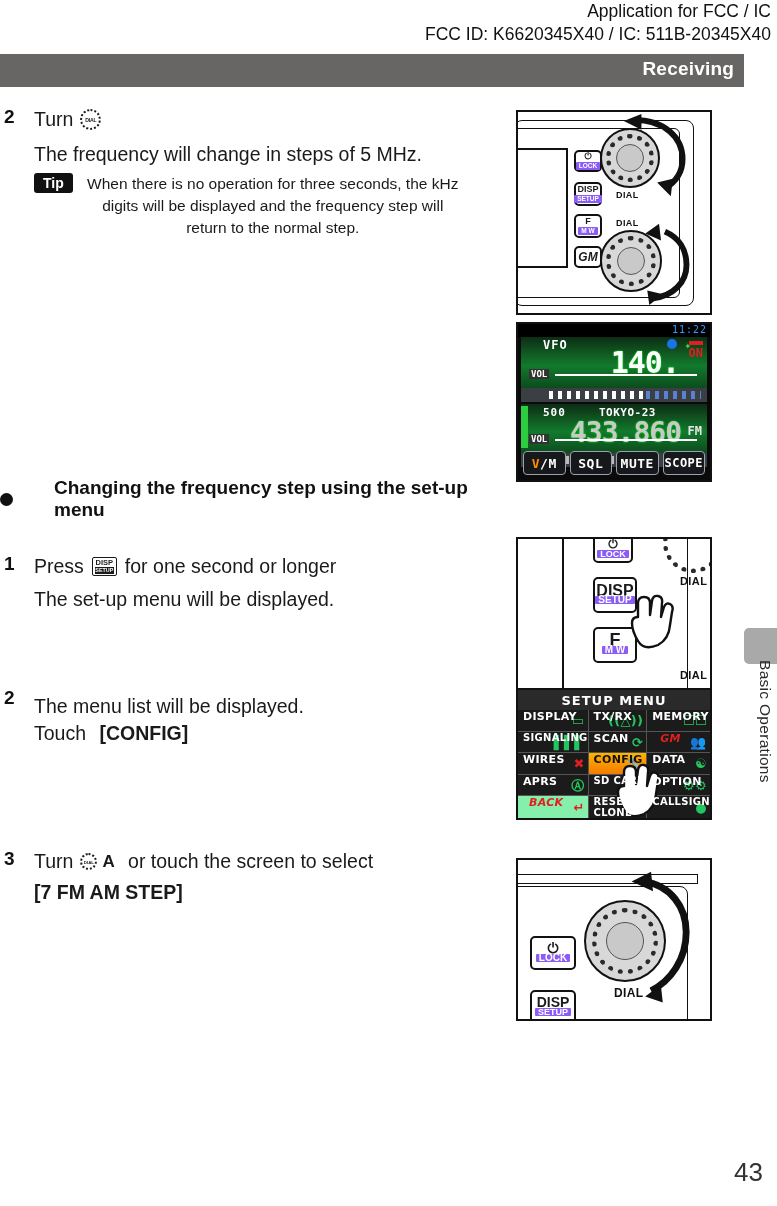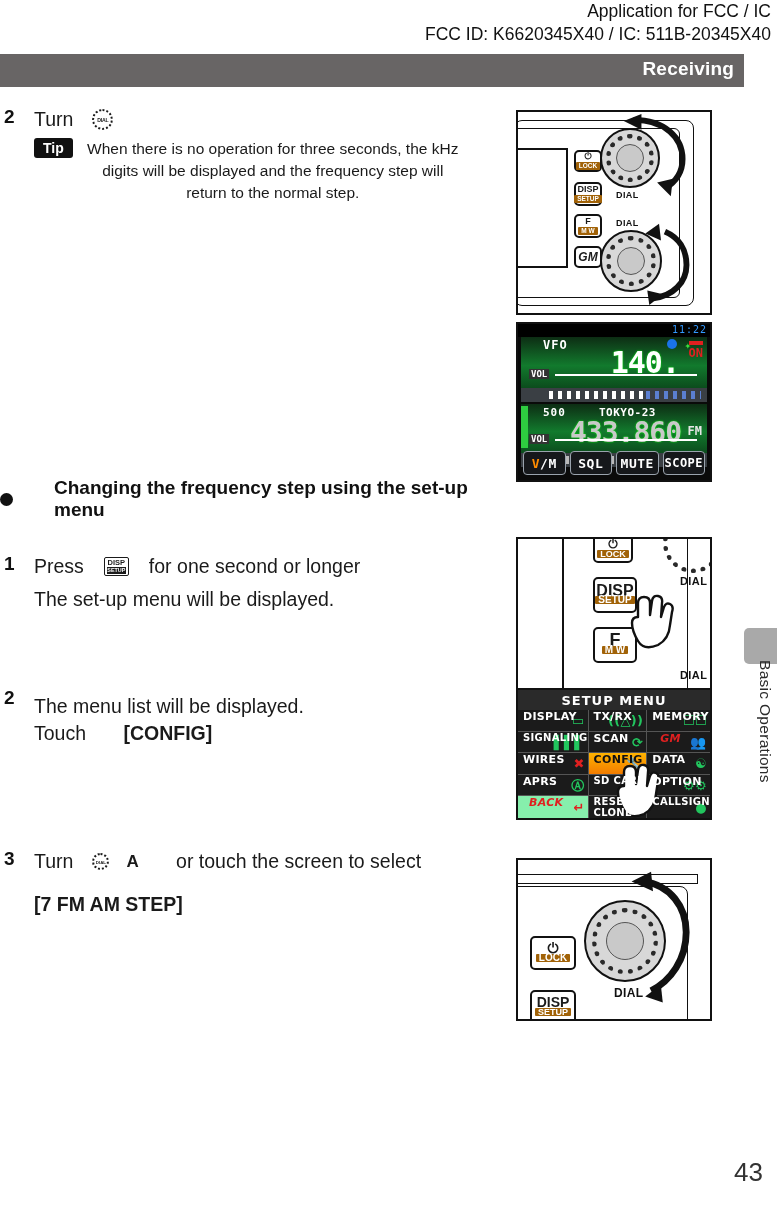--- a/index.html
+++ b/index.html
@@ -48,21 +48,21 @@
     font-size: 26px; color: #333;
   }
   .step { position: absolute; left: 0; width: 500px; }
   .step-num {
     position: absolute; left: 4px; top: 0;
     font-size: 19px; font-weight: bold; color: #111;
   }
   .step-body { margin-left: 34px; }
   .step-line {
     font-size: 19.5px; line-height: 27px; color: #1a1a1a;
-    display: flex; align-items: center; flex-wrap: wrap; gap: 16px;
+    display: flex; align-items: center; flex-wrap: wrap; gap: 4px;
   }
   .bold { font-weight: bold; }
 
   
   .icon-dial {
     display: inline-block; width: 21px; height: 21px; margin: 0 3px;
     border-radius: 50%;
     border: 2.5px dotted #1a1a1a;
     position: relative; vertical-align: -4px;
     background: #fff;
@@ -143,21 +143,21 @@
     position: absolute; font-size: 9px; font-weight: bold; color: #111;
     letter-spacing: .4px;
   }
   .btn-key {
     position: absolute; border: 2px solid #111; border-radius: 5px;
     background: #fff; display: flex; flex-direction: column;
     align-items: center; justify-content: center;
   }
   .btn-key .top { font-size: 9px; font-weight: bold; line-height: 9px; }
   .btn-key .bot {
-    background: #a16207; color: #fff; font-size: 6.5px; font-weight: bold;
+    background: #8b5cf6; color: #fff; font-size: 6.5px; font-weight: bold;
     padding: 0 3px; line-height: 8px; border-radius: 1px; margin-top: 1px; text-align: center;
   }
   .panel-edge { position: absolute; border: 1.5px solid #111; }
   .lcd-blank { position: absolute; border: 2px solid #111; background: #fff; }
 
   
   .hand {
     position: absolute; width: 46px; height: 52px;
   }
 
@@ -282,20 +282,21 @@
 
 <div class="page-number">43</div>
 
 <div class="step" style="top:106px;">
   <div class="step-num">2</div>
   <div class="step-body">
     <div class="step-line">
       <span>Turn</span>
       <span class="icon-dial"></span>
     </div>
+    <div class="step-line" style="margin-top:8px;">The frequency will change in steps of 5 MHz.</div>
     <div class="tip-row">
       <div class="tip-badge">Tip</div>
       <div class="tip-text">When there is no operation for three seconds, the kHz digits will be displayed and the frequency step will return to the normal step.</div>
     </div>
   </div>
 </div>
 
 <div class="fig" style="left:516px; top:110px; width:196px; height:205px;">
   <div class="radio-face">
 

